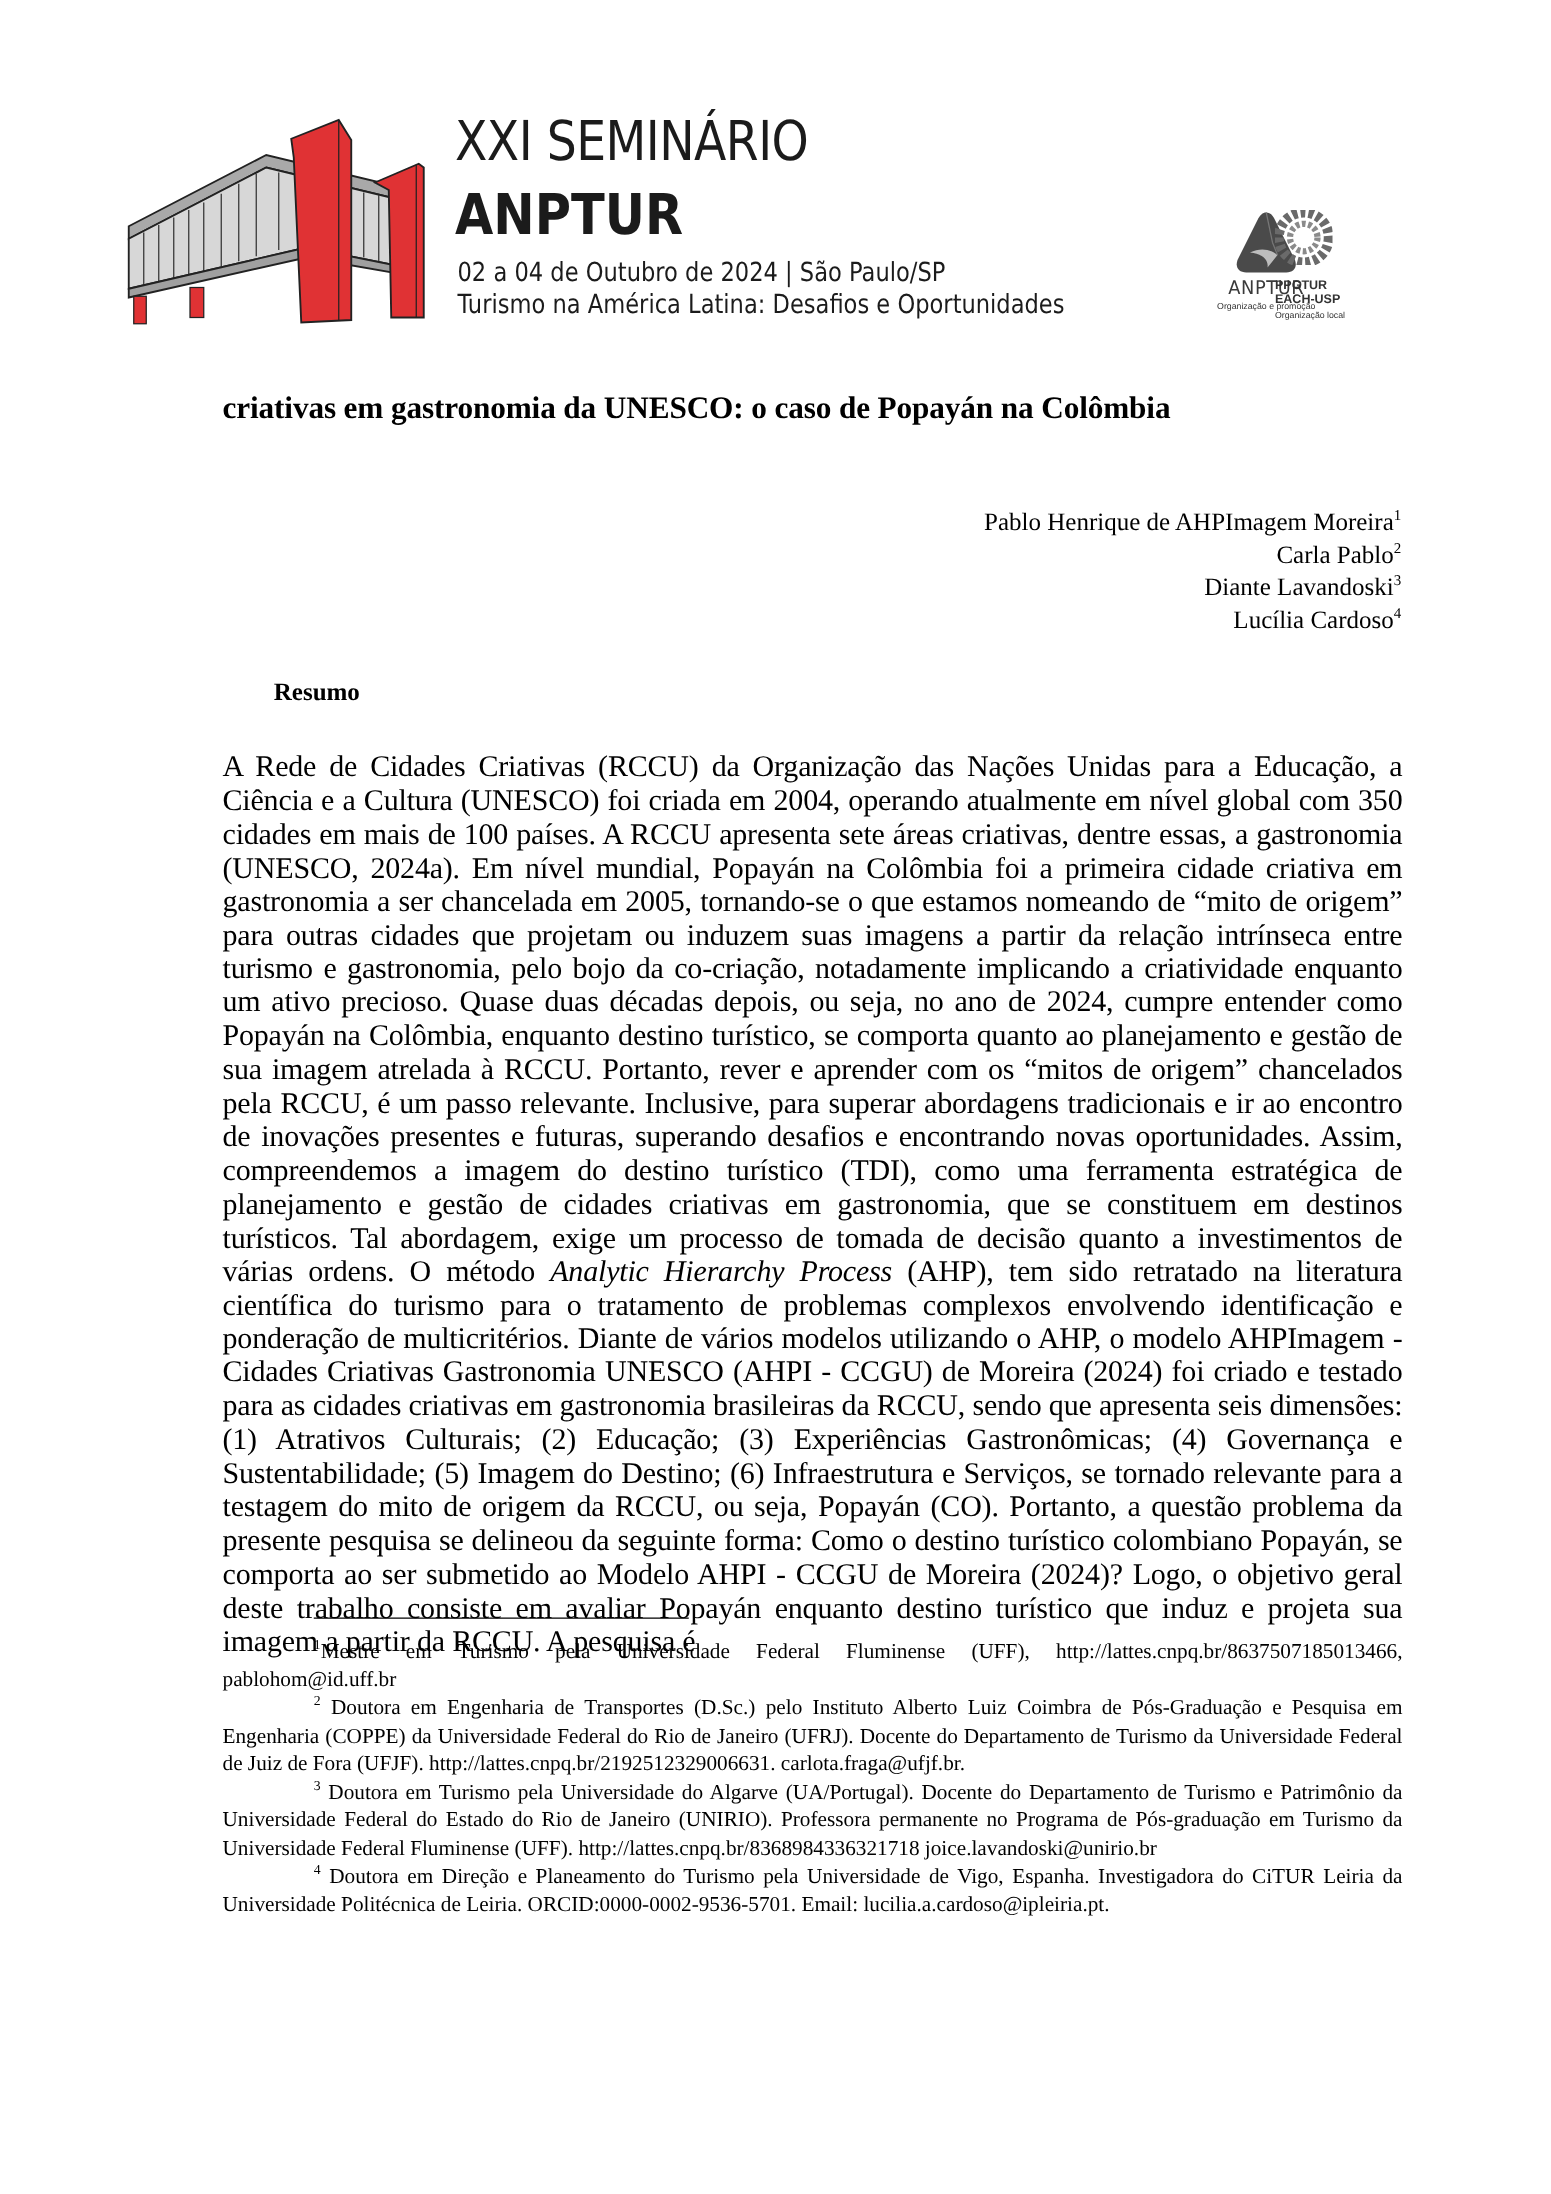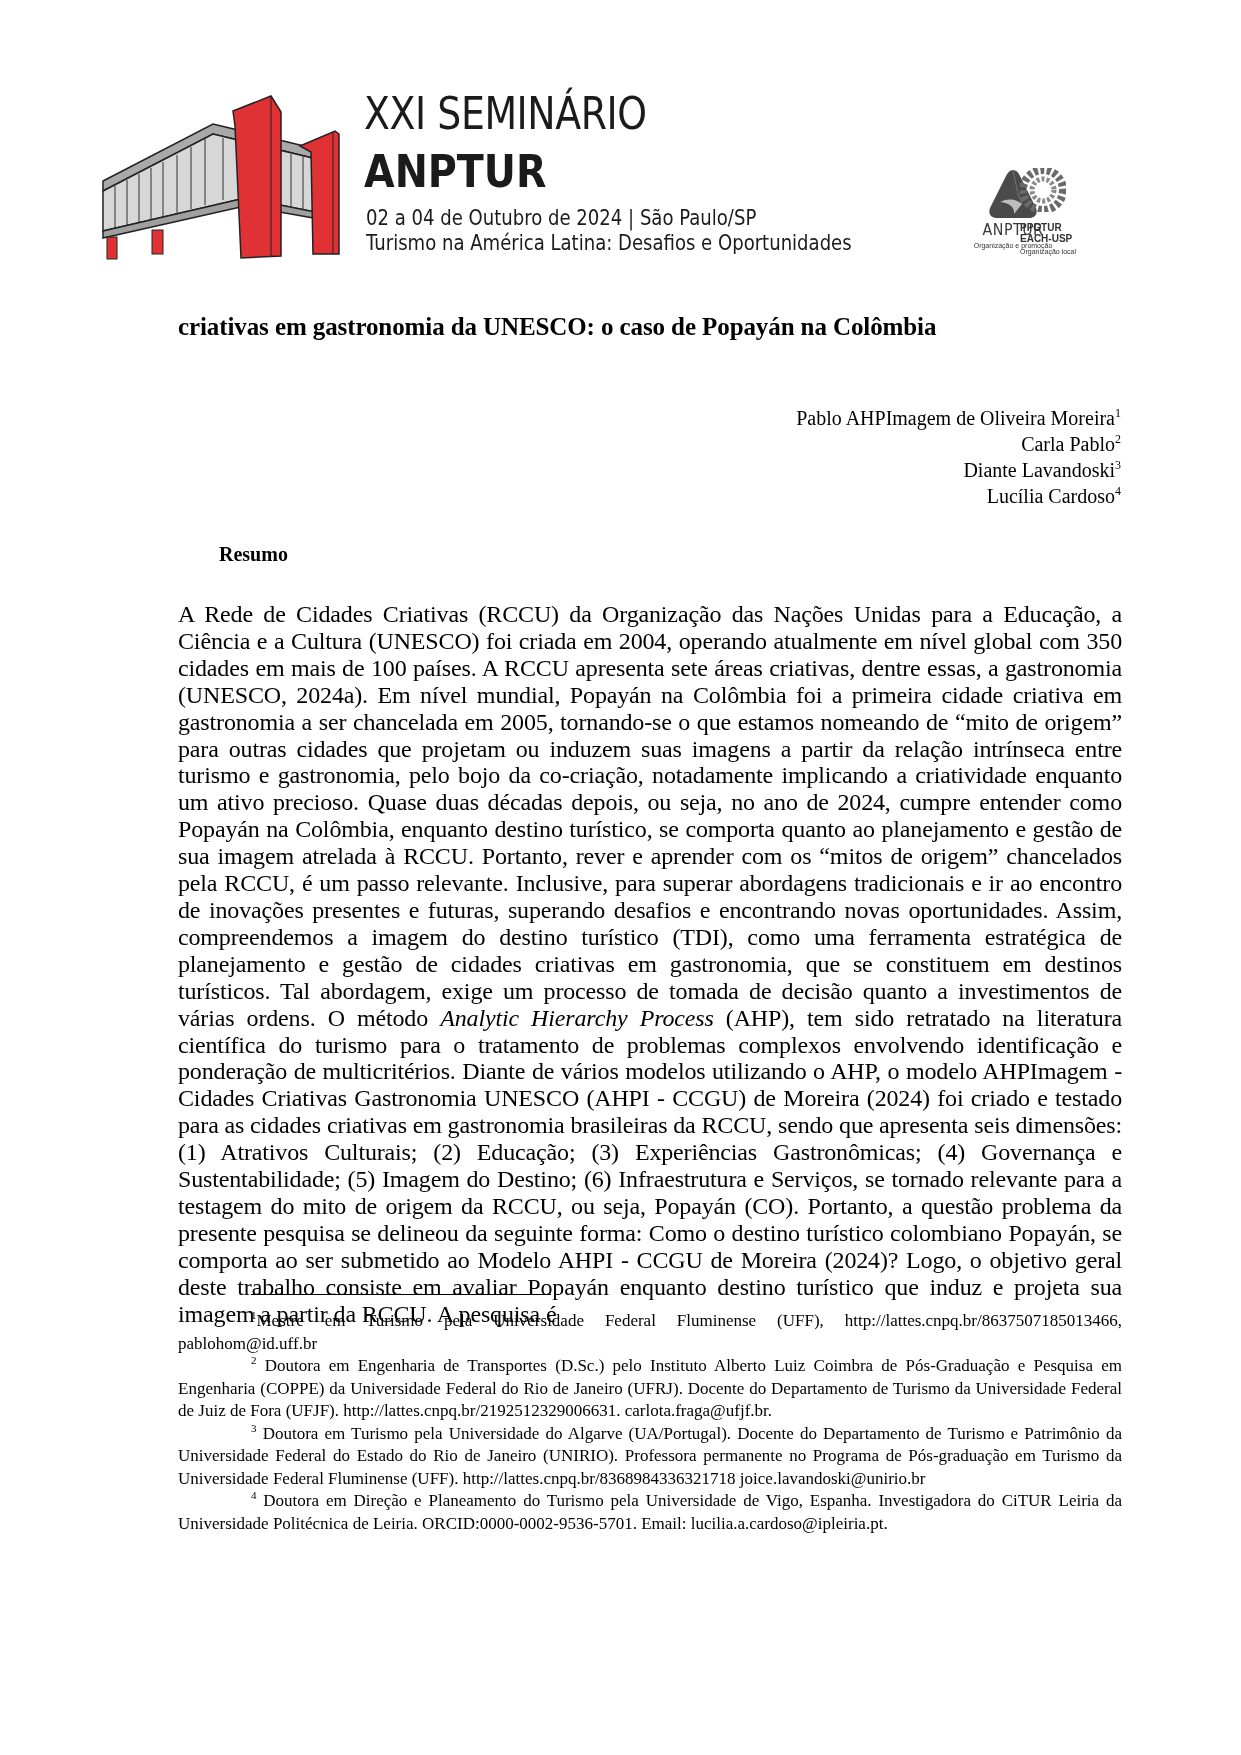--- a/index.html
+++ b/index.html
@@ -101,21 +101,21 @@
     <div>EACH-USP</div>
   </div>
   <div class="logo-cap">Organização local</div>
 </div>
 
 <div id="paper-title" class="abs serif">
   <div>criativas em gastronomia da UNESCO: o caso de Popayán na Colômbia</div>
 </div>
 
 <div id="authors" class="abs serif">
-  <div><span>Pablo AHPImagem de Oliveira Moreira</span><sup>1</sup></div>
+  <div><span>Pablo Henrique de AHPImagem Moreira</span><sup>1</sup></div>
   <div><span>Carla Pablo</span><sup>2</sup></div>
   <div><span>Diante Lavandoski</span><sup>3</sup></div>
   <div><span>Lucília Cardoso</span><sup>4</sup></div>
 </div>
 
 <div id="resumo-heading" class="abs serif">Resumo</div>
 
 <div id="abstract" class="abs serif"><span>A Rede de Cidades Criativas (RCCU) da Organização das Nações Unidas para a Educação, a Ciência e a Cultura (UNESCO) foi criada em 2004, operando atualmente em nível global com 350 cidades em mais de 100 países. A RCCU apresenta sete áreas criativas, dentre essas, a gastronomia (UNESCO, 2024a). Em nível mundial, Popayán na Colômbia foi a primeira cidade criativa em gastronomia a ser chancelada em 2005, tornando-se o que estamos nomeando de “mito de origem” para outras cidades que projetam ou induzem suas imagens a partir da relação intrínseca entre turismo e gastronomia, pelo bojo da co-criação, notadamente implicando a criatividade enquanto um ativo precioso. Quase duas décadas depois, ou seja, no ano de 2024, cumpre entender como Popayán na Colômbia, enquanto destino turístico, se comporta quanto ao planejamento e gestão de sua imagem atrelada à RCCU. Portanto, rever e aprender com os “mitos de origem” chancelados pela RCCU, é um passo relevante. Inclusive, para superar abordagens tradicionais e ir ao encontro de inovações presentes e futuras, superando desafios e encontrando novas oportunidades. Assim, compreendemos a imagem do destino turístico (TDI), como uma ferramenta estratégica de planejamento e gestão de cidades criativas em gastronomia, que se constituem em destinos turísticos. Tal abordagem, exige um processo de tomada de decisão quanto a investimentos de várias ordens. O método </span><em>Analytic Hierarchy Process</em><span> (AHP), tem sido retratado na literatura científica do turismo para o tratamento de problemas complexos envolvendo identificação e ponderação de multicritérios. Diante de vários modelos utilizando o AHP, o modelo AHPImagem - Cidades Criativas Gastronomia UNESCO (AHPI - CCGU) de Moreira (2024) foi criado e testado para as cidades criativas em gastronomia brasileiras da RCCU, sendo que apresenta seis dimensões: (1) Atrativos Culturais; (2) Educação; (3) Experiências Gastronômicas; (4) Governança e Sustentabilidade; (5) Imagem do Destino; (6) Infraestrutura e Serviços, se tornado relevante para a testagem do mito de origem da RCCU, ou seja, Popayán (CO). Portanto, a questão problema da presente pesquisa se delineou da seguinte forma: Como o destino turístico colombiano Popayán, se comporta ao ser submetido ao Modelo AHPI - CCGU de Moreira (2024)? Logo, o objetivo geral deste trabalho consiste em avaliar Popayán enquanto destino turístico que induz e projeta sua imagem a partir da RCCU.  A pesquisa é</span></div>
 
 <div id="fn-separator" class="abs"></div>

